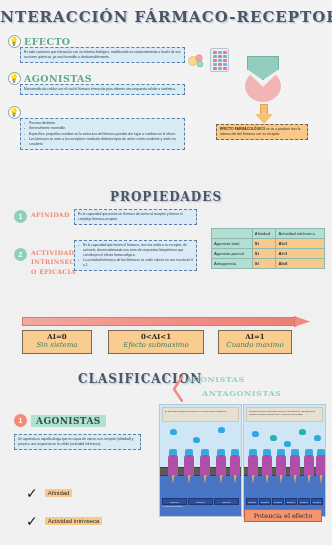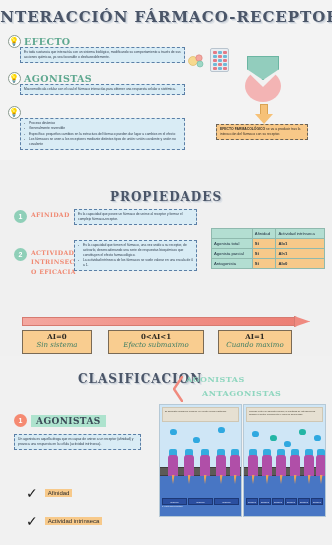--- a/index.html
+++ b/index.html
@@ -478,14 +478,15 @@
     <div class="tagrow">
       <span class="tag">EFECTO</span>
       <span class="tag">EFECTO</span>
       <span class="tag">EFECTO</span>
       <span class="tag">EFECTO</span>
       <span class="tag">EFECTO</span>
       <span class="tag">EFECTO</span>
     </div>
   </div>
 
+  <div class="potencia">Potencia el efecto</div>
 
 </div>
 
 </body></html>

